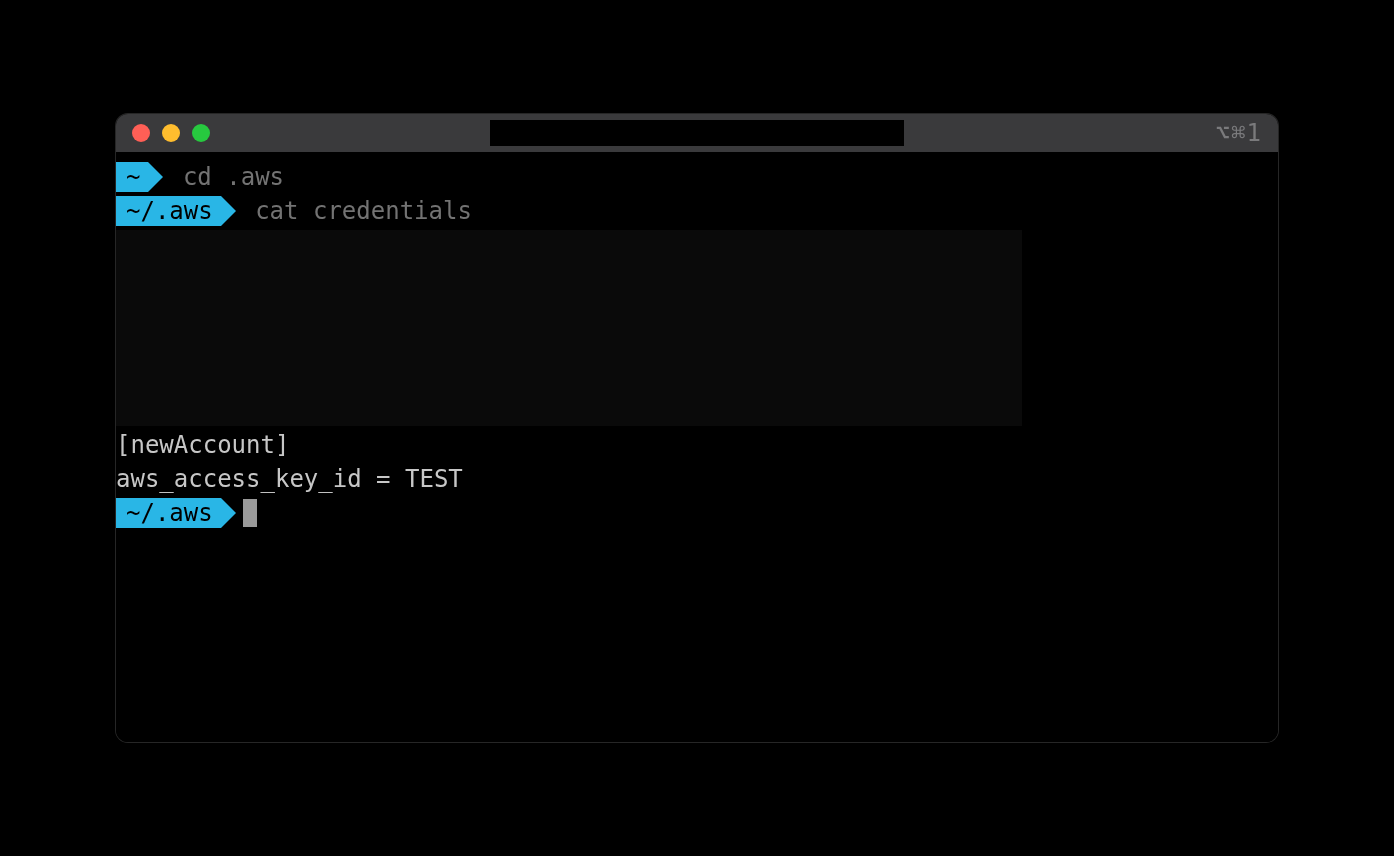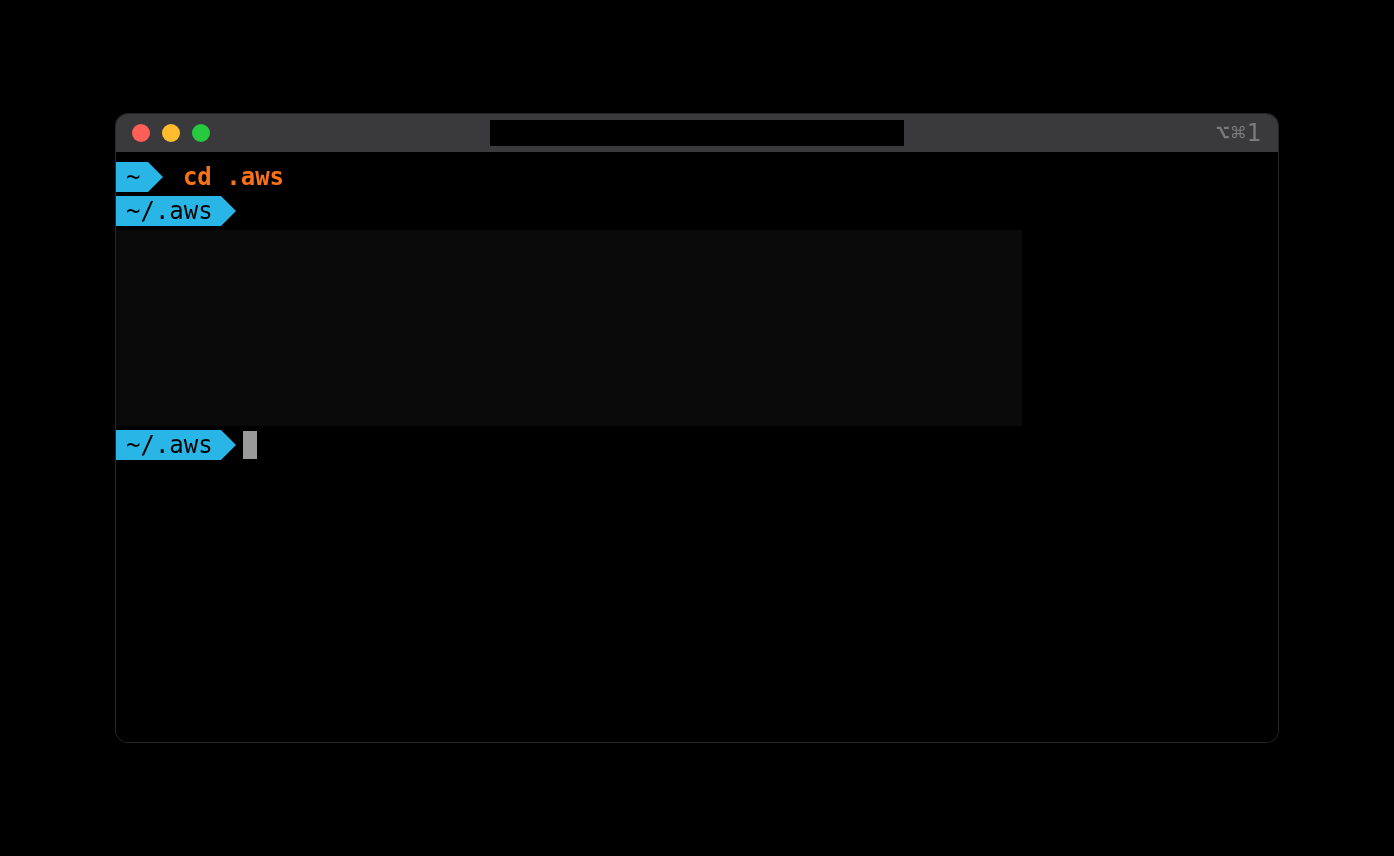--- a/index.html
+++ b/index.html
@@ -92,22 +92,21 @@
       position: absolute;
       right: -15px;
       top: 0;
       width: 0;
       height: 0;
       border-top: 15px solid transparent;
       border-bottom: 15px solid transparent;
       border-left: 15px solid #29b6e6;
     }
     .cmd-text {
-      color: #f97316;
-      font-weight: bold;
+      color: #737373;
     }
     .redacted-block {
       background: #0a0a0a;
       height: 196px;
       margin: 2px 0;
       width: 906px;
     }
     .cursor-block {
       display: inline-block;
       width: 14px;
@@ -130,20 +129,23 @@
     <div class="title-redact"></div>
     <div class="shortcut-label">⌥⌘1</div>
   </div>
   <div class="terminal-body">
     <div class="line">
       <span class="prompt-segment">~</span>
       <span class="cmd-text"> cd .aws</span>
     </div>
     <div class="line">
       <span class="prompt-segment">~/.aws</span>
+      <span class="cmd-text"> cat credentials</span>
     </div>
     <div class="redacted-block"></div>
+    <div class="line">[newAccount]</div>
+    <div class="line">aws_access_key_id = TEST</div>
     <div class="line">
       <span class="prompt-segment">~/.aws</span>
       <span class="cursor-block"></span>
     </div>
   </div>
 </div>
 
 </body></html>

